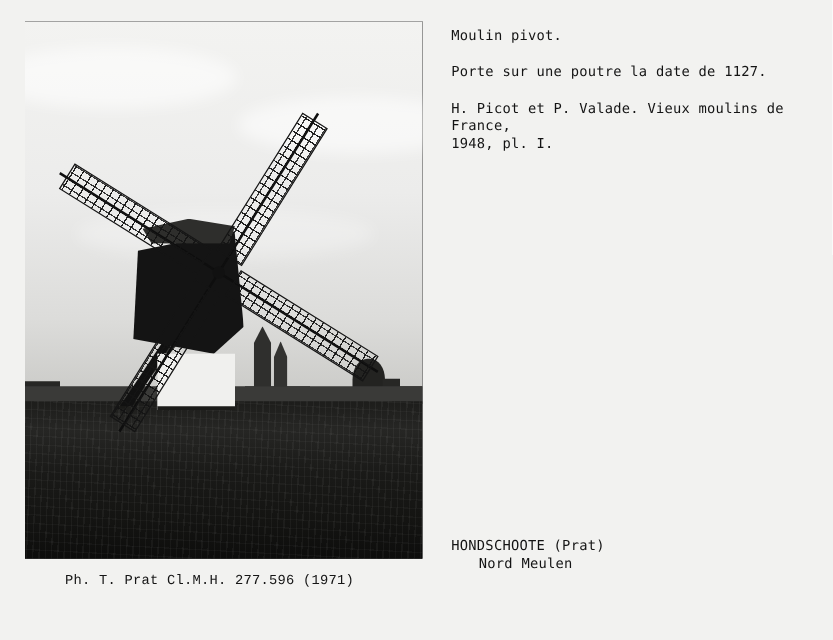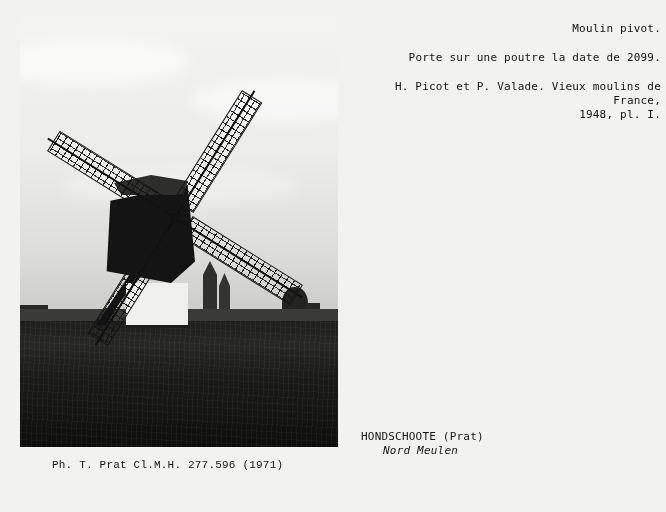--- a/index.html
+++ b/index.html
@@ -227,37 +227,35 @@
     top: 22px;
     width: 300px;
     color: #141414;
   }
   #notes .line {
     font-size: 11px;
     line-height: 14px;
     letter-spacing: 0.2px;
     margin-bottom: 15px;
     white-space: pre-wrap;
-    text-align: right;
   }
   #notes .line.last { margin-bottom: 16px; }
 
   #location {
     position: absolute;
     left: 361px;
     top: 430px;
     width: 300px;
     color: #141414;
     font-size: 11px;
     line-height: 14px;
     letter-spacing: 0.2px;
   }
   #location .sub {
     padding-left: 22px;
-    font-style: italic;
   }
 </style>
 </head>
 <body>
 
 <div id="page">
 
   <div id="photo-block">
     <div class="photo-inner">
       <div class="sky"></div>
@@ -306,21 +304,21 @@
         <div class="lattice"></div>
       </div>
       <div class="sail-hub"></div>
     </div>
   </div>
 
   <div id="photo-caption">Ph. T. Prat Cl.M.H. 277.596 (1971)</div>
 
   <div id="notes">
     <div class="line">Moulin pivot.</div>
-    <div class="line">Porte sur une poutre la date de 2099.</div>
+    <div class="line">Porte sur une poutre la date de 1127.</div>
     <div class="line last">H. Picot et P. Valade. Vieux moulins de France,
 1948, pl. I.</div>
   </div>
 
   <div id="location">
     <div>HONDSCHOOTE (Prat)</div>
     <div class="sub">Nord Meulen</div>
   </div>
 
 </div>

